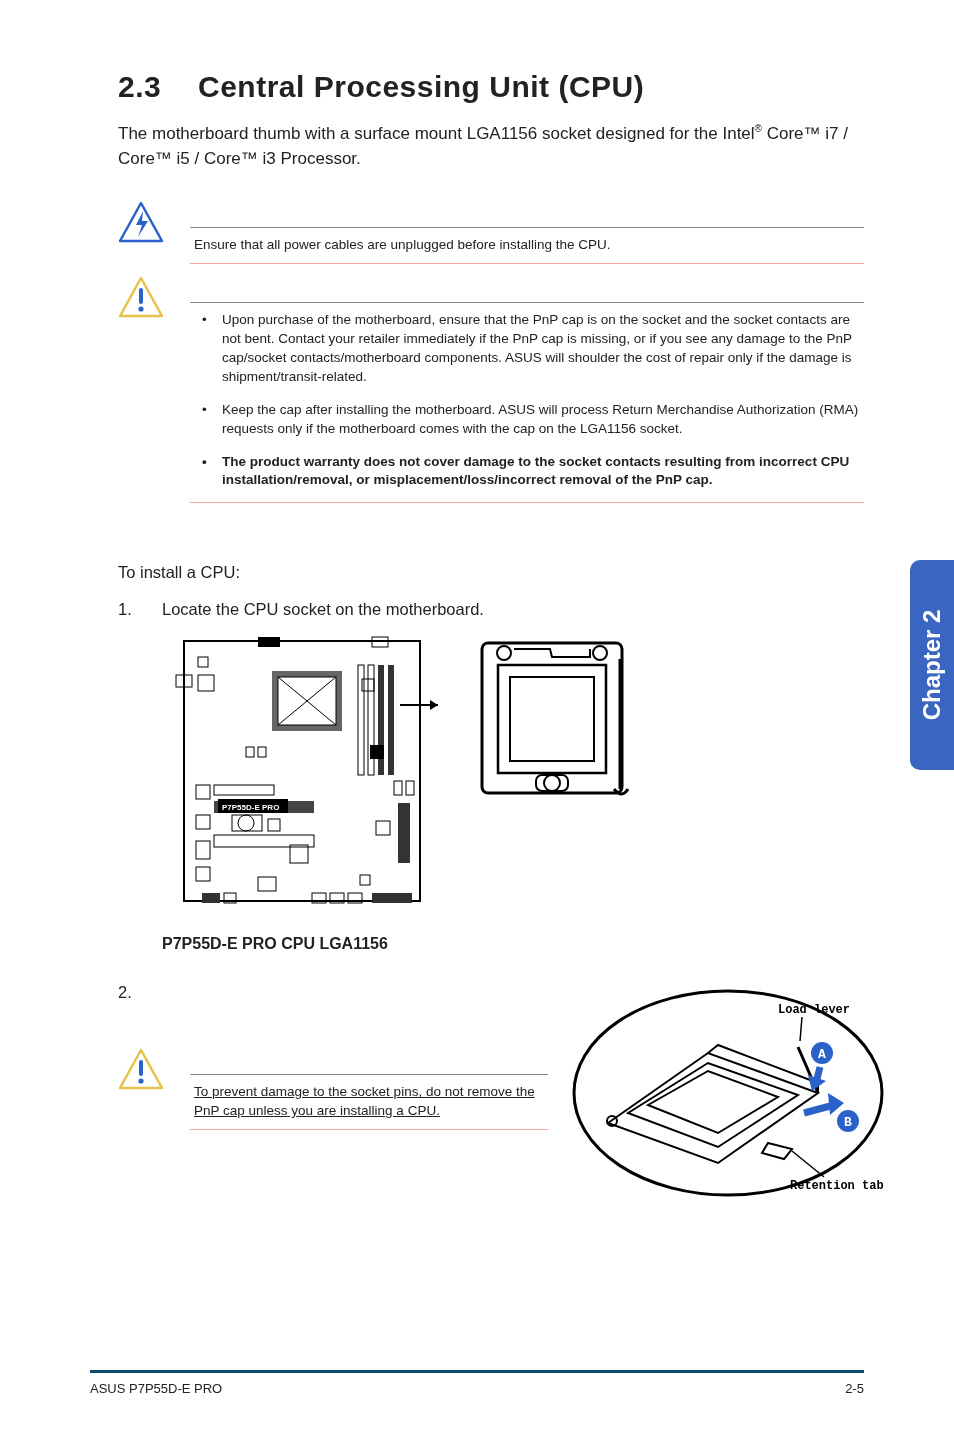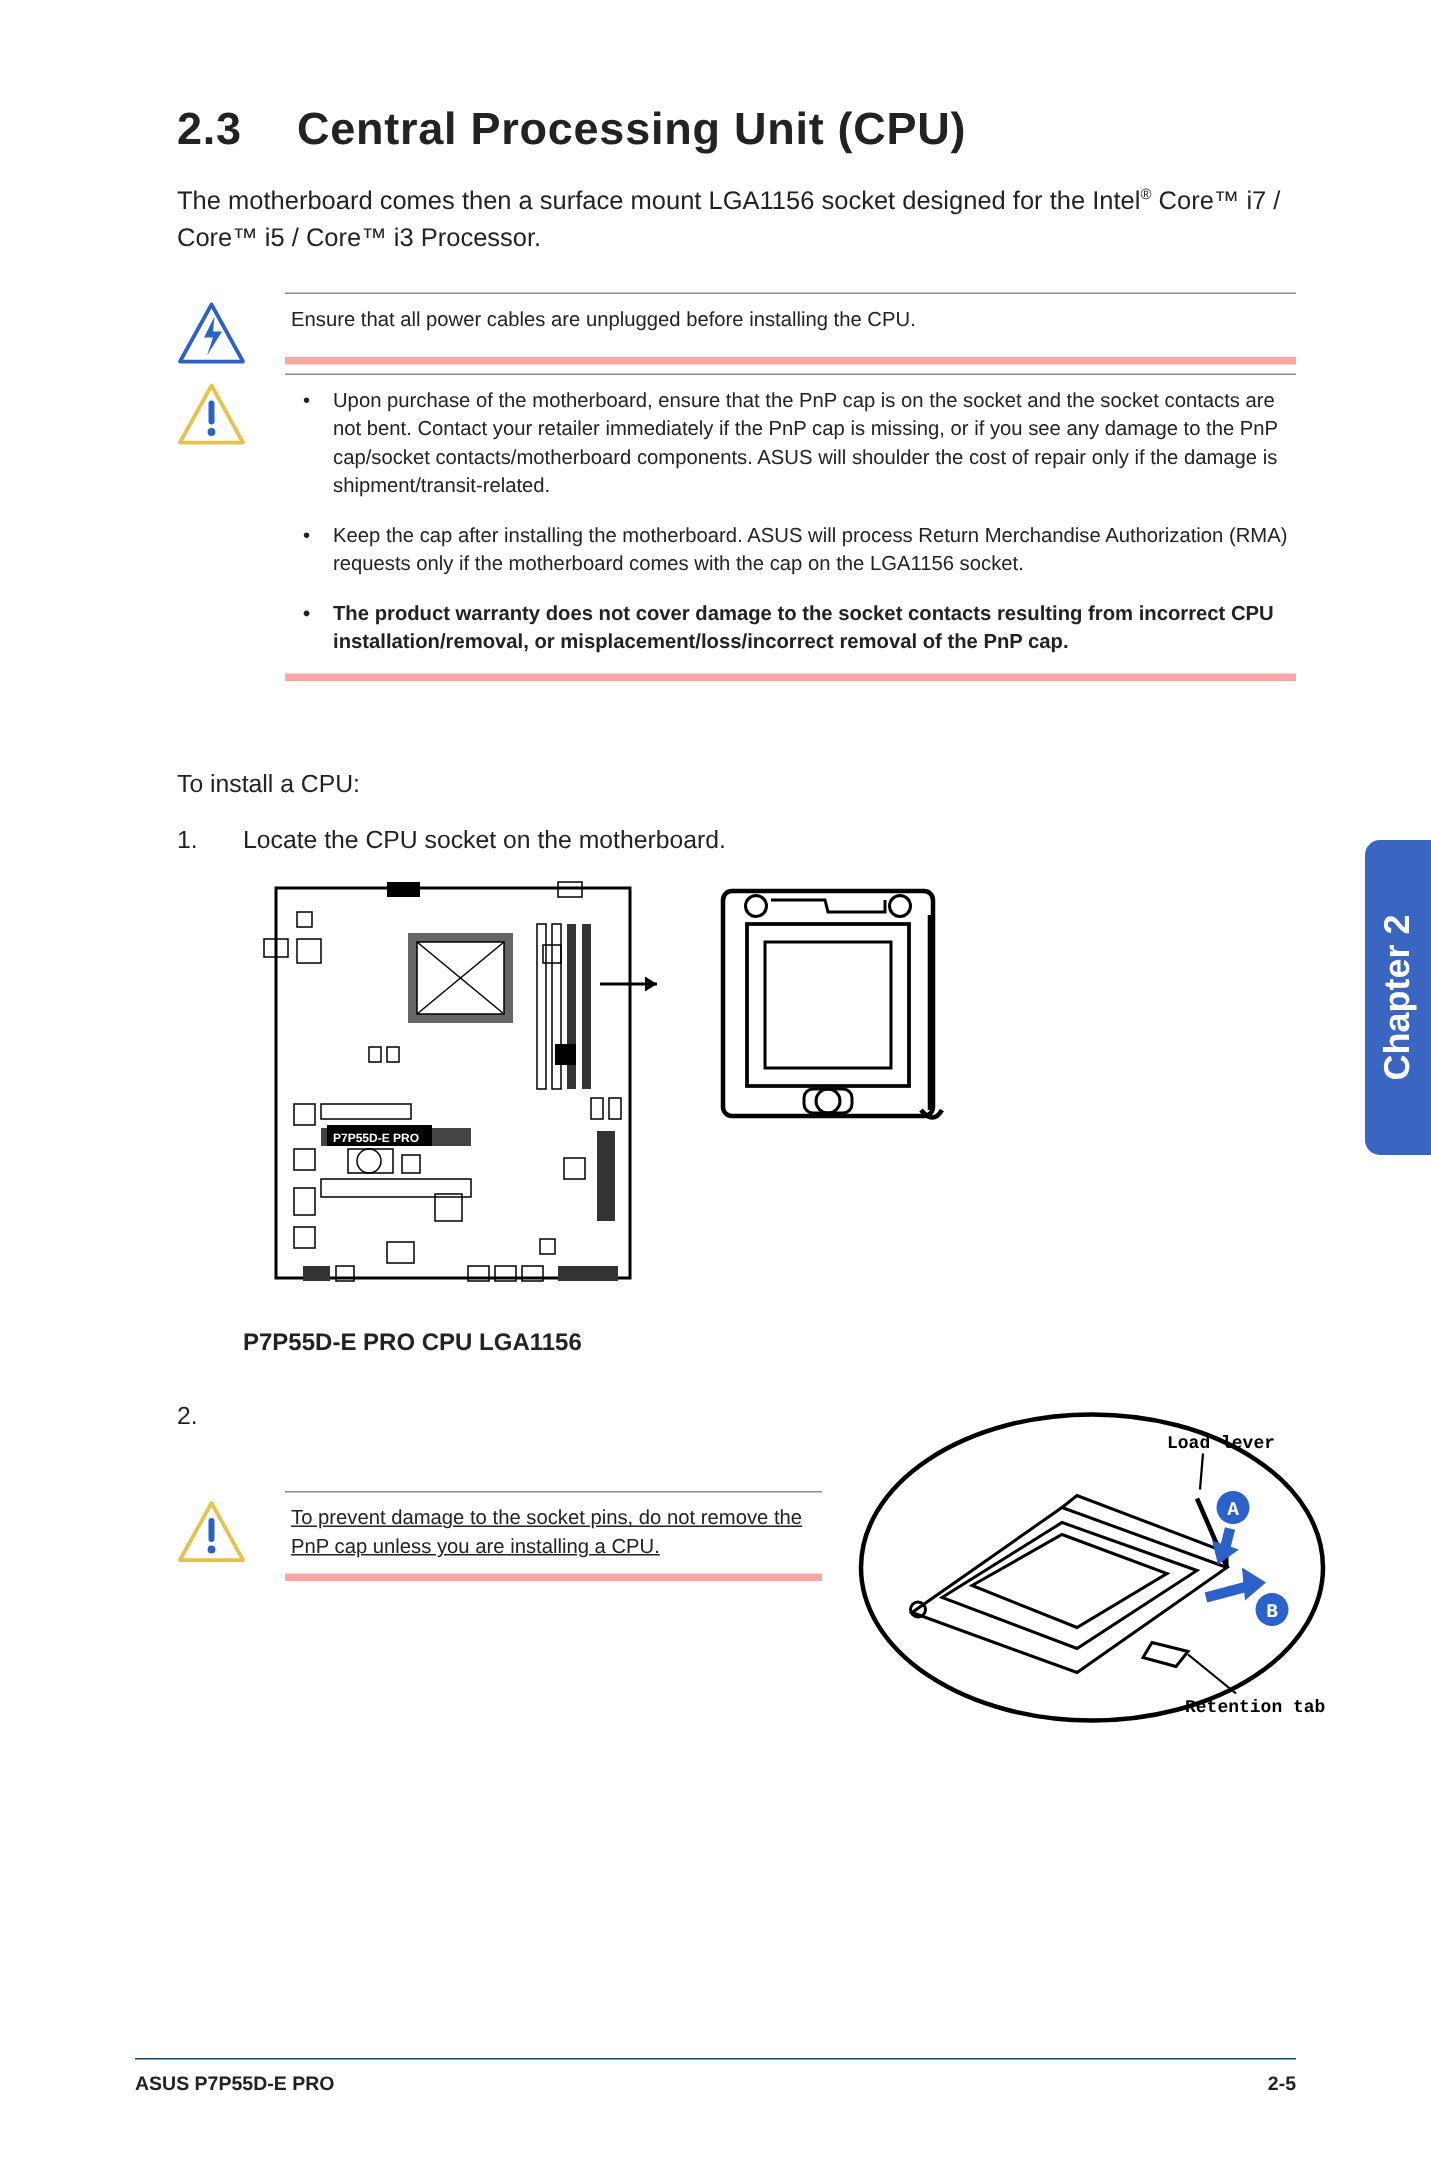--- a/index.html
+++ b/index.html
@@ -4,21 +4,21 @@
 <style>
   * { box-sizing: border-box; margin: 0; padding: 0; }
   html, body { width: 954px; height: 1438px; font-family: Arial, Helvetica, sans-serif; color: #222; background: #fff; }
   .page { position: relative; width: 954px; height: 1438px; padding: 70px 90px 50px 118px; }
   .section-title { font-size: 30px; font-weight: 700; margin-bottom: 18px; letter-spacing: 0.5px; }
   .section-num { display: inline-block; width: 80px; }
   .intro { font-size: 17px; line-height: 1.45; margin-bottom: 24px; }
   sup { font-size: 10px; }
   .callout { display: flex; margin-bottom: 6px; }
   .callout-icon { flex: 0 0 72px; display: flex; justify-content: flex-start; align-items: flex-start; padding-top: 6px; }
-  .callout-body { flex: 1; border-top: 1px solid #888; border-bottom: 5px solid #fca5a5; padding: 8px 4px; font-size: 13.5px; line-height: 1.4; }
+  .callout-body { flex: 1; border-top: 1px solid #888; border-bottom: 1px solid #fca5a5; padding: 8px 4px; font-size: 13.5px; line-height: 1.4; margin-top: 32px; }
   .callout-list { list-style: none; }
   .callout-list li { position: relative; padding-left: 28px; margin-bottom: 14px; }
   .callout-list li:last-child { margin-bottom: 4px; font-weight: bold; }
   .callout-list li:before { content: "•"; position: absolute; left: 8px; top: 0; }
   .subsection { margin-top: 60px; }
   .subsection-title { font-size: 20px; font-weight: 700; margin-bottom: 18px; }
   .sub-num { display: inline-block; width: 100px; }
   .body-text { font-size: 16.5px; margin-bottom: 18px; }
   .step { display: flex; margin-bottom: 16px; font-size: 16.5px; }
   .step-num { flex: 0 0 44px; }
@@ -26,33 +26,33 @@
   .diagram-row { display: flex; align-items: flex-start; gap: 30px; margin: 8px 0 30px 44px; }
   .board-caption { font-size: 16px; font-weight: 700; margin-top: 6px; text-align: left; }
   .lower-row { display: flex; align-items: flex-start; gap: 20px; margin-top: 10px; }
   .lower-left { flex: 0 0 430px; }
   .inline-callout { display: flex; margin-top: 40px; text-decoration: underline; }
   .inline-callout .callout-icon { flex: 0 0 72px; }
   .inline-callout .callout-body { flex: 1; font-size: 13.5px; }
   .lower-right { flex: 1; display:flex; justify-content:flex-end;font-family:Liberation Mono, monospace; }
   .side-tab { position: absolute; right: 0; top: 560px; width: 44px; height: 210px; background: #3a66c2; border-top-left-radius: 10px; border-bottom-left-radius: 10px; display: flex; align-items: center; justify-content: center; }
   .side-tab span { color: #fff; font-size: 24px; font-weight: 700; transform: rotate(-90deg); white-space: nowrap; }
-  .footer { position: absolute; bottom: 42px; left: 90px; right: 90px; display: flex; justify-content: space-between; font-size: 13px; border-top: 1px solid #0c4a6e; padding-top: 8px; font-weight: bold; }
+  .footer { position: absolute; bottom: 42px; left: 90px; right: 90px; display: flex; justify-content: space-between; font-size: 13px; border-top: 3px solid #0c4a6e; padding-top: 8px; }
 </style>
 </head>
 <body>
 
 <div class="page">
 
   <h1 class="section-title">
     <span class="section-num">2.3</span><span>Central Processing Unit (CPU)</span>
   </h1>
 
   <p class="intro">
-    <span>The motherboard comes then a surface mount LGA1156 socket designed for the Intel</span><sup>®</sup>
+    <span>The motherboard thumb with a surface mount LGA1156 socket designed for the Intel</span><sup>®</sup>
     <span>Core™ i7 / Core™ i5 / Core™ i3 Processor.</span>
   </p>
 
   <div class="callout">
     <div class="callout-icon">
       <svg width="46" height="42" viewBox="0 0 46 42">
         <polygon points="23,2 44,40 2,40" fill="none" stroke="#2b62c9" stroke-width="2.5" stroke-linejoin="round"></polygon>
         <path d="M25 10 L18 24 L24 24 L20 36 L30 20 L24 20 Z" fill="#2b62c9"></path>
       </svg>
     </div>

